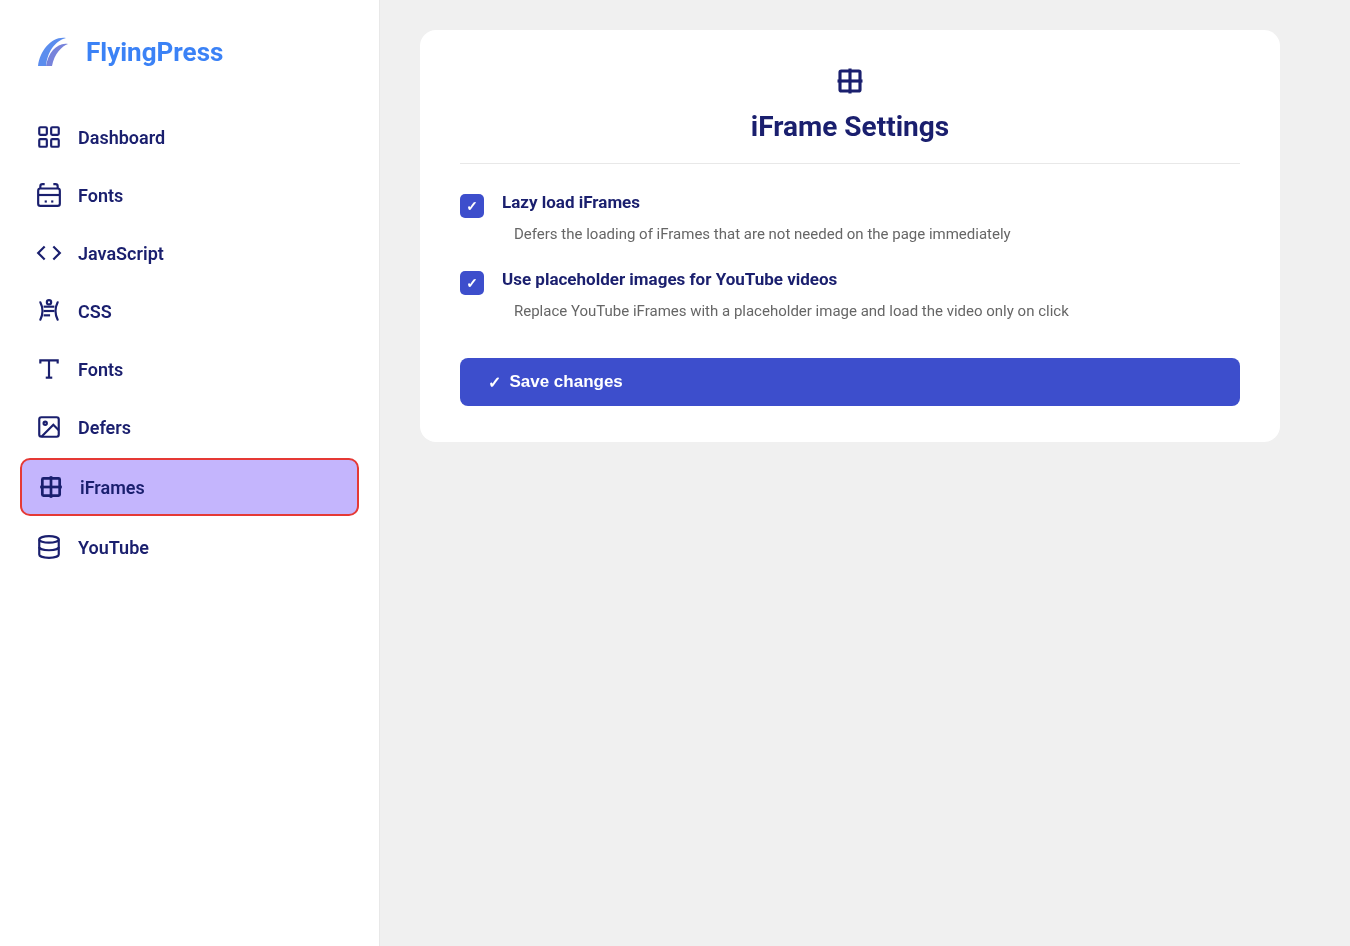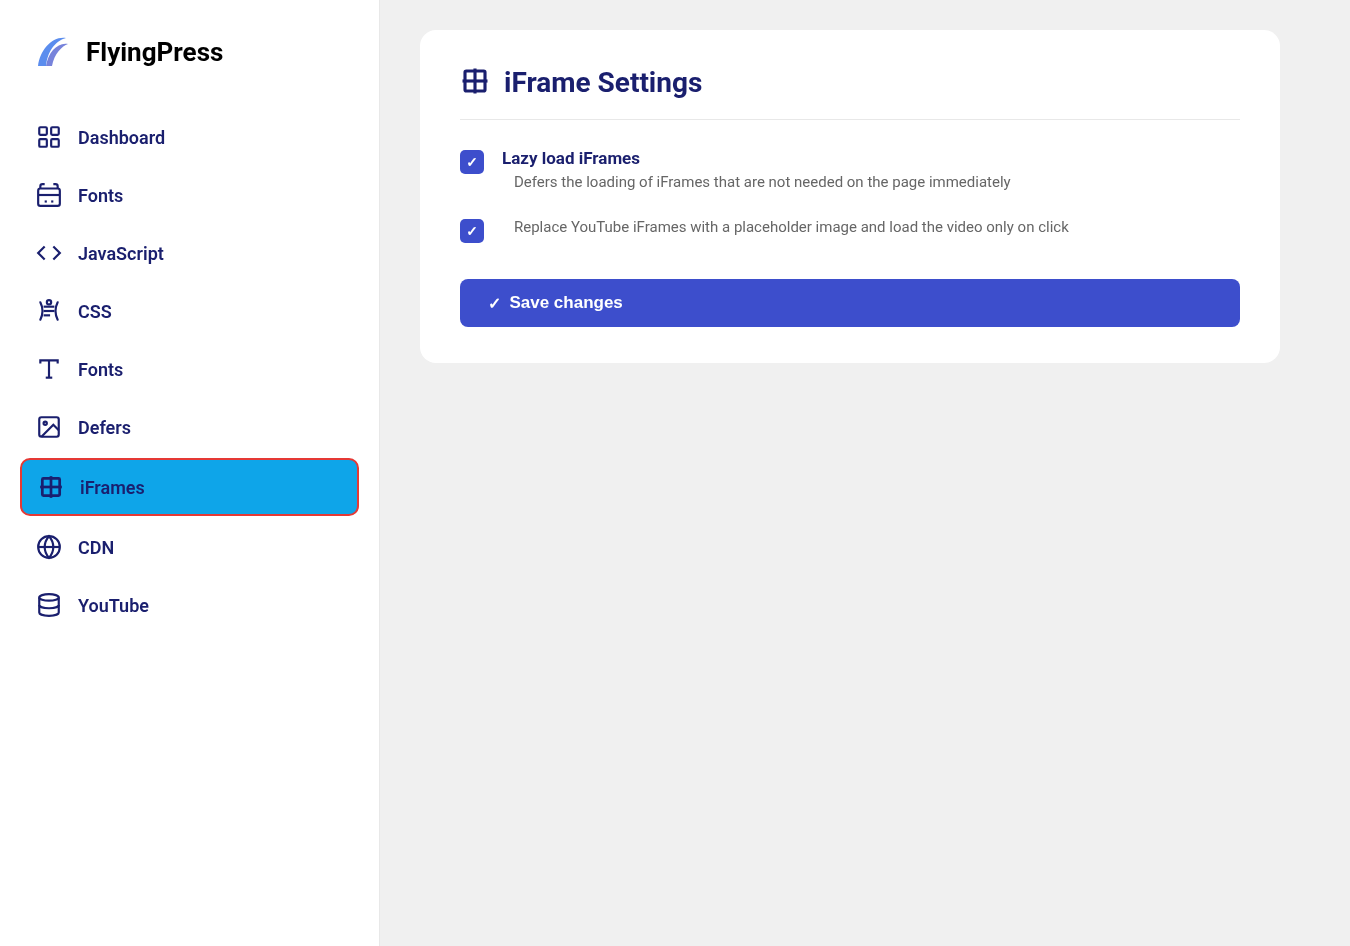--- a/index.html
+++ b/index.html
@@ -37,36 +37,36 @@
     }
 
     .logo-icon {
       width: 44px;
       height: 44px;
     }
 
     .logo-text {
       font-size: 26px;
       font-weight: 700;
-      color: #000000;
+      color: #3b82f6;
     }
 
     .nav-item {
       display: flex;
       align-items: center;
       gap: 16px;
       padding: 14px 16px;
       border-radius: 10px;
       cursor: pointer;
       margin-bottom: 4px;
       transition: background 0.15s;
     }
 
     .nav-item.active {
-      background: #0ea5e9;
+      background: #c4b5fd;
       border: 2px solid #e53935;
     }
 
     .nav-item-label {
       font-size: 18px;
       font-weight: 600;
       color: #1a1f6e;
     }
 
     .nav-icon {
@@ -85,24 +85,26 @@
 
     .content-card {
       background: #ffffff;
       border-radius: 16px;
       padding: 36px 40px;
       max-width: 860px;
     }
 
     .page-title-row {
       display: flex;
+      align-items: center;
       gap: 14px;
       margin-bottom: 28px;
       padding-bottom: 20px;
       border-bottom: 1px solid #e8e8e8;
+      flex-direction: column;
     }
 
     .page-title {
       font-size: 28px;
       font-weight: 700;
       color: #1a1f6e;
     }
 
     .title-icon {
       color: #1a1f6e;
@@ -139,21 +141,21 @@
 
     .checkbox-check {
       color: white;
       font-size: 14px;
       font-weight: 700;
     }
 
     .setting-text {
       display: flex;
       flex-direction: column;
-      gap: 4px;
+      gap: 12px;
     }
 
     .setting-title {
       font-size: 17px;
       font-weight: 700;
       color: #1a1f6e;
     }
 
     .setting-desc {
       font-size: 15px;
@@ -257,28 +259,20 @@
 
   <div class="nav-item active">
     <svg class="nav-icon" viewBox="0 0 24 24" fill="none" stroke="currentColor" stroke-width="2.5">
       <line x1="12" y1="2" x2="12" y2="22"></line>
       <line x1="2" y1="12" x2="22" y2="12"></line>
       <rect x="4" y="4" width="16" height="16" rx="1"></rect>
     </svg>
     <span class="nav-item-label">iFrames</span>
   </div>
 
-  <div class="nav-item">
-    <svg class="nav-icon" viewBox="0 0 24 24" fill="none" stroke="currentColor" stroke-width="2">
-      <circle cx="12" cy="12" r="10"></circle>
-      <line x1="2" y1="12" x2="22" y2="12"></line>
-      <path d="M12 2a15.3 15.3 0 014 10 15.3 15.3 0 01-4 10 15.3 15.3 0 01-4-10 15.3 15.3 0 014-10z"></path>
-    </svg>
-    <span class="nav-item-label">CDN</span>
-  </div>
 
   <div class="nav-item">
     <svg class="nav-icon" viewBox="0 0 24 24" fill="none" stroke="currentColor" stroke-width="2">
       <ellipse cx="12" cy="5" rx="9" ry="3"></ellipse>
       <path d="M21 12c0 1.66-4 3-9 3s-9-1.34-9-3"></path>
       <path d="M3 5v14c0 1.66 4 3 9 3s9-1.34 9-3V5"></path>
     </svg>
     <span class="nav-item-label">YouTube</span>
   </div>
 </nav>
@@ -308,20 +302,21 @@
         </div>
       </div>
 
       <div class="setting-row">
         <div class="checkbox-wrapper">
           <div class="checkbox">
             <span class="checkbox-check">✓</span>
           </div>
         </div>
         <div class="setting-text">
+          <span class="setting-title">Use placeholder images for YouTube videos</span>
           <span class="setting-desc">Replace YouTube iFrames with a placeholder image and load the video only on click</span>
         </div>
       </div>
 
       <button class="save-btn">
         <span class="save-btn-check">✓</span>
         <span>Save changes</span>
       </button>
 
     </div>

